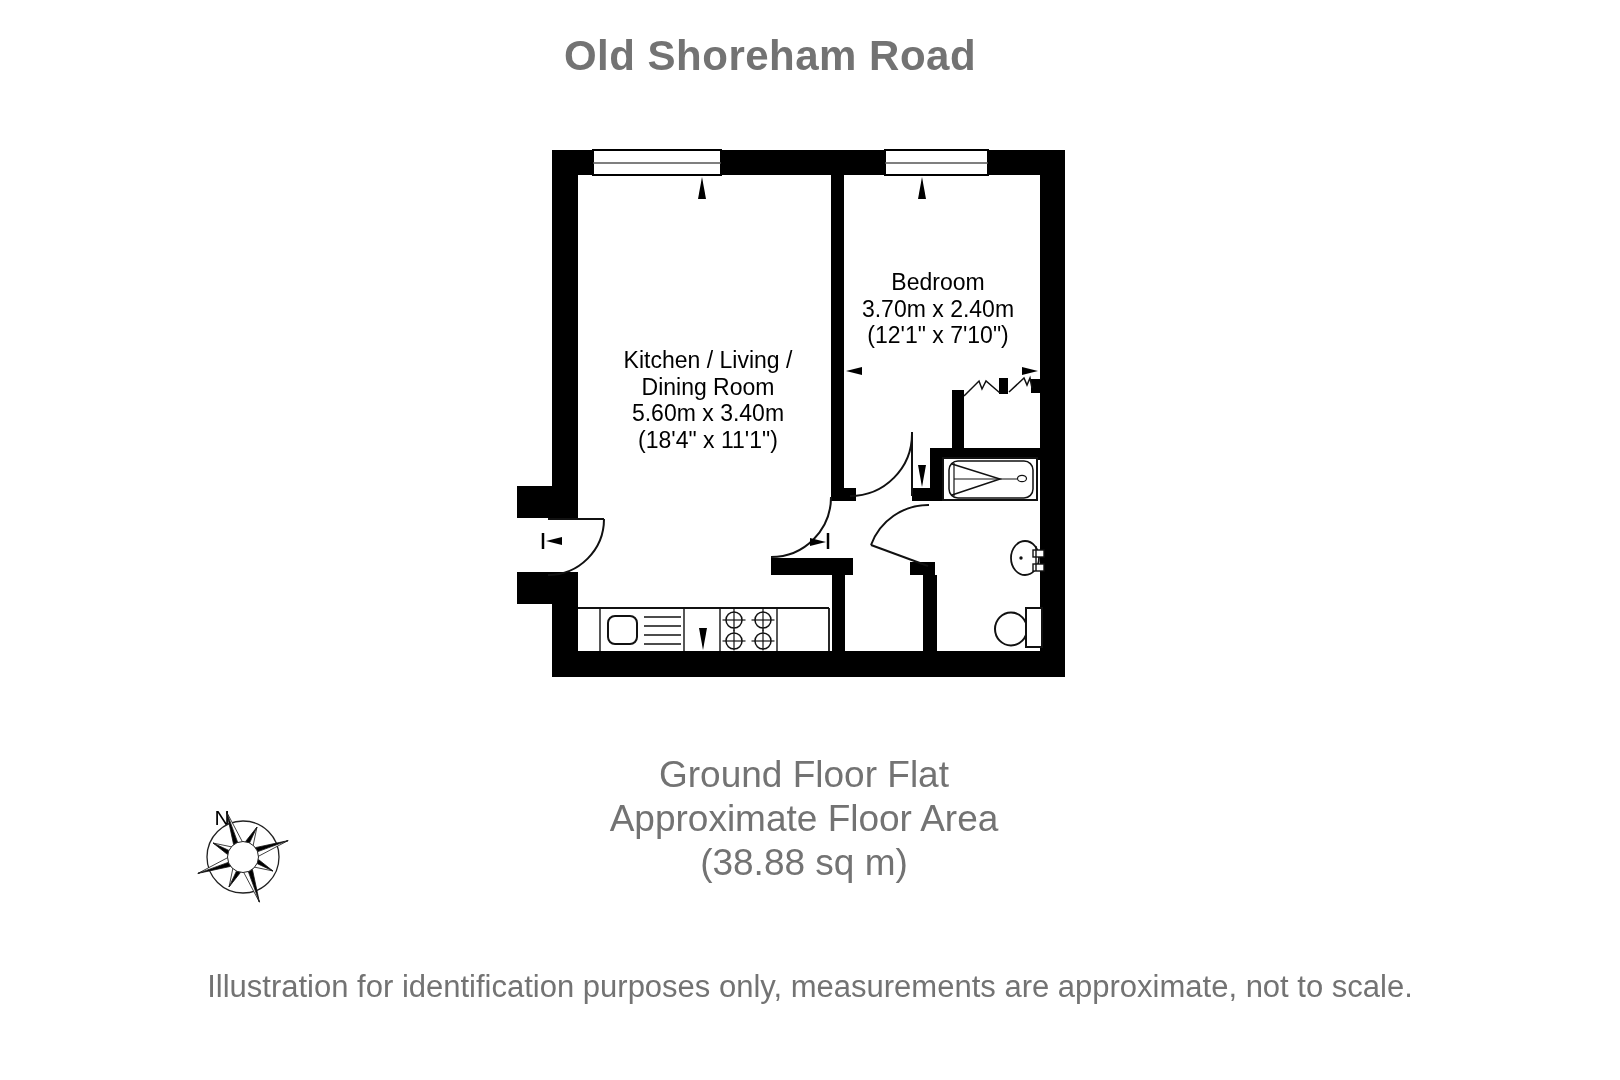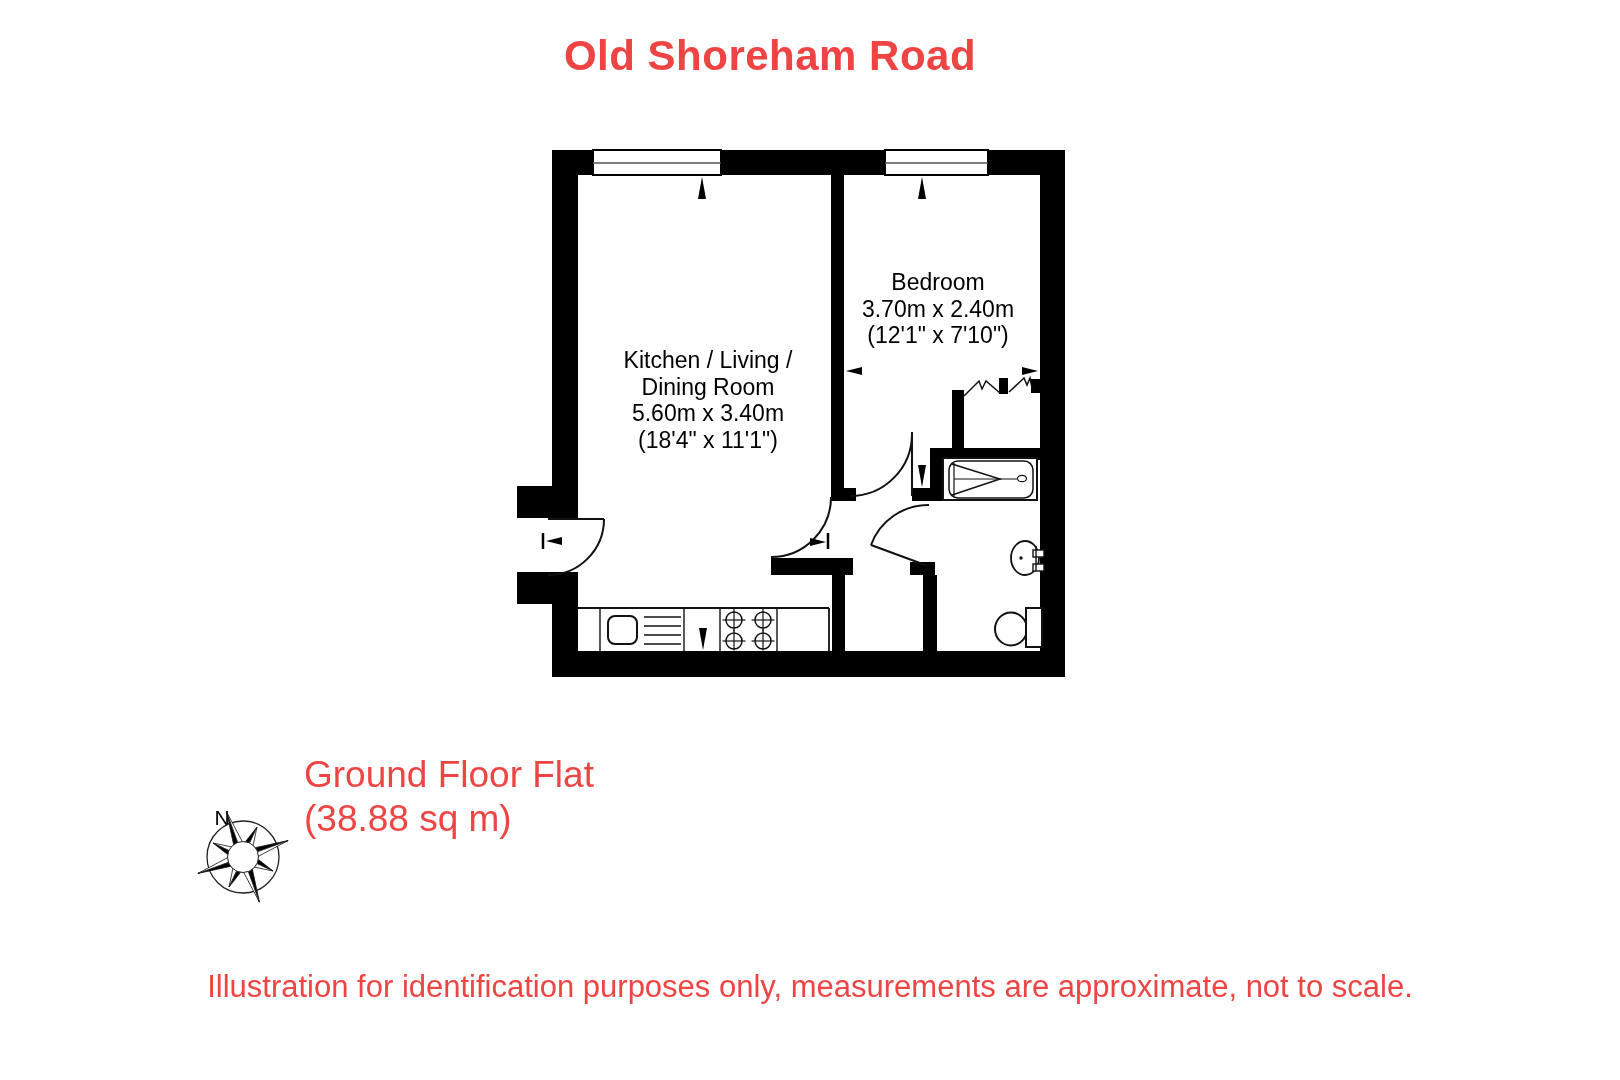--- a/index.html
+++ b/index.html
@@ -1,21 +1,21 @@
 <!DOCTYPE html>
 <html><head>
 <meta charset="utf-8">
 <style>
   html,body{margin:0;padding:0;background:#fff;}
   #page{position:relative;width:1620px;height:1080px;background:#fff;overflow:hidden;
-        font-family:"Liberation Sans","DejaVu Sans",sans-serif;color:#ef4444;border-radius:10px;}
+        font-family:"Liberation Sans","DejaVu Sans",sans-serif;color:#737373;border-radius:10px;}
   .abs{position:absolute;}
   #title{left:270px;top:32px;width:1000px;text-align:center;
          font-size:42px;font-weight:bold;letter-spacing:0.5px;}
-  #summary{left:304px;top:753px;width:1000px;text-align:left;
+  #summary{left:304px;top:753px;width:1000px;text-align:center;
            font-size:37px;line-height:44px;}
   #footer{left:10px;top:967px;width:1600px;text-align:center;
           font-size:31px;line-height:40px;}
   svg text{font-family:"Liberation Sans","DejaVu Sans",sans-serif;}
   .roomlabel{font-size:23px;fill:#000;}
   .wall{fill:#000;stroke:none;}
   .fixture{fill:#fff;stroke:#111;stroke-width:2;}
   .thin{fill:none;stroke:#111;stroke-width:1.5;}
   .door{fill:none;stroke:#111;stroke-width:2;}
 </style>
@@ -195,20 +195,21 @@
         <polygon points="49.05,91.91 53.41,70.78 63,62"></polygon>
         <polygon points="17.89,78.42 50.01,61.43 63,62"></polygon>
         <polygon points="33.09,48.05 54.22,52.41 63,62"></polygon>
       </g>
     </g>
     <circle cx="63" cy="62" r="15.5" fill="#fff" stroke="#222" stroke-width="1"></circle>
   </svg>
 
   <div id="summary" class="abs">
     <div>Ground Floor Flat</div>
+    <div>Approximate Floor Area</div>
     <div>(38.88 sq m)</div>
   </div>
 
   <div id="footer" class="abs">
     <div>Illustration for identification purposes only, measurements are approximate, not to scale.</div>
   </div>
 
 </div>
 
 </body></html>

